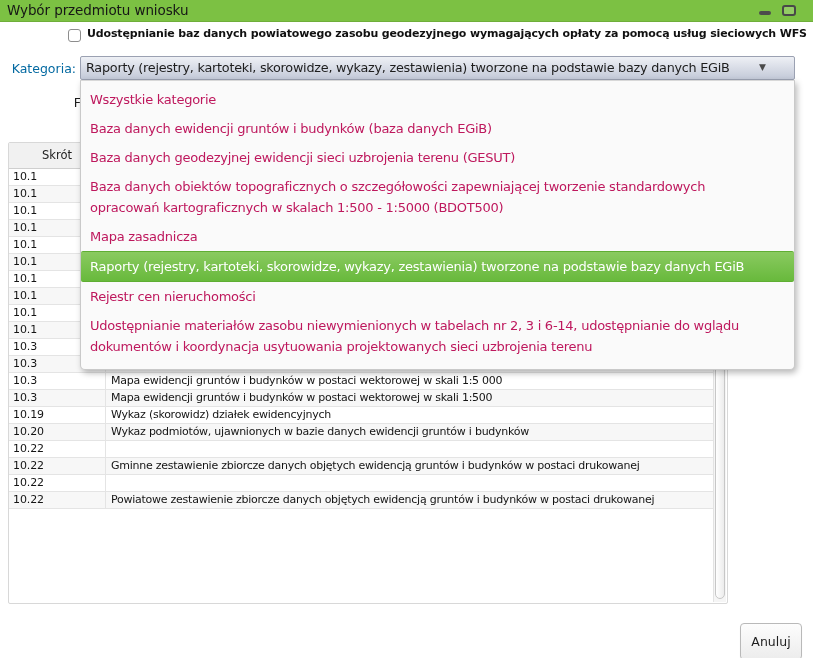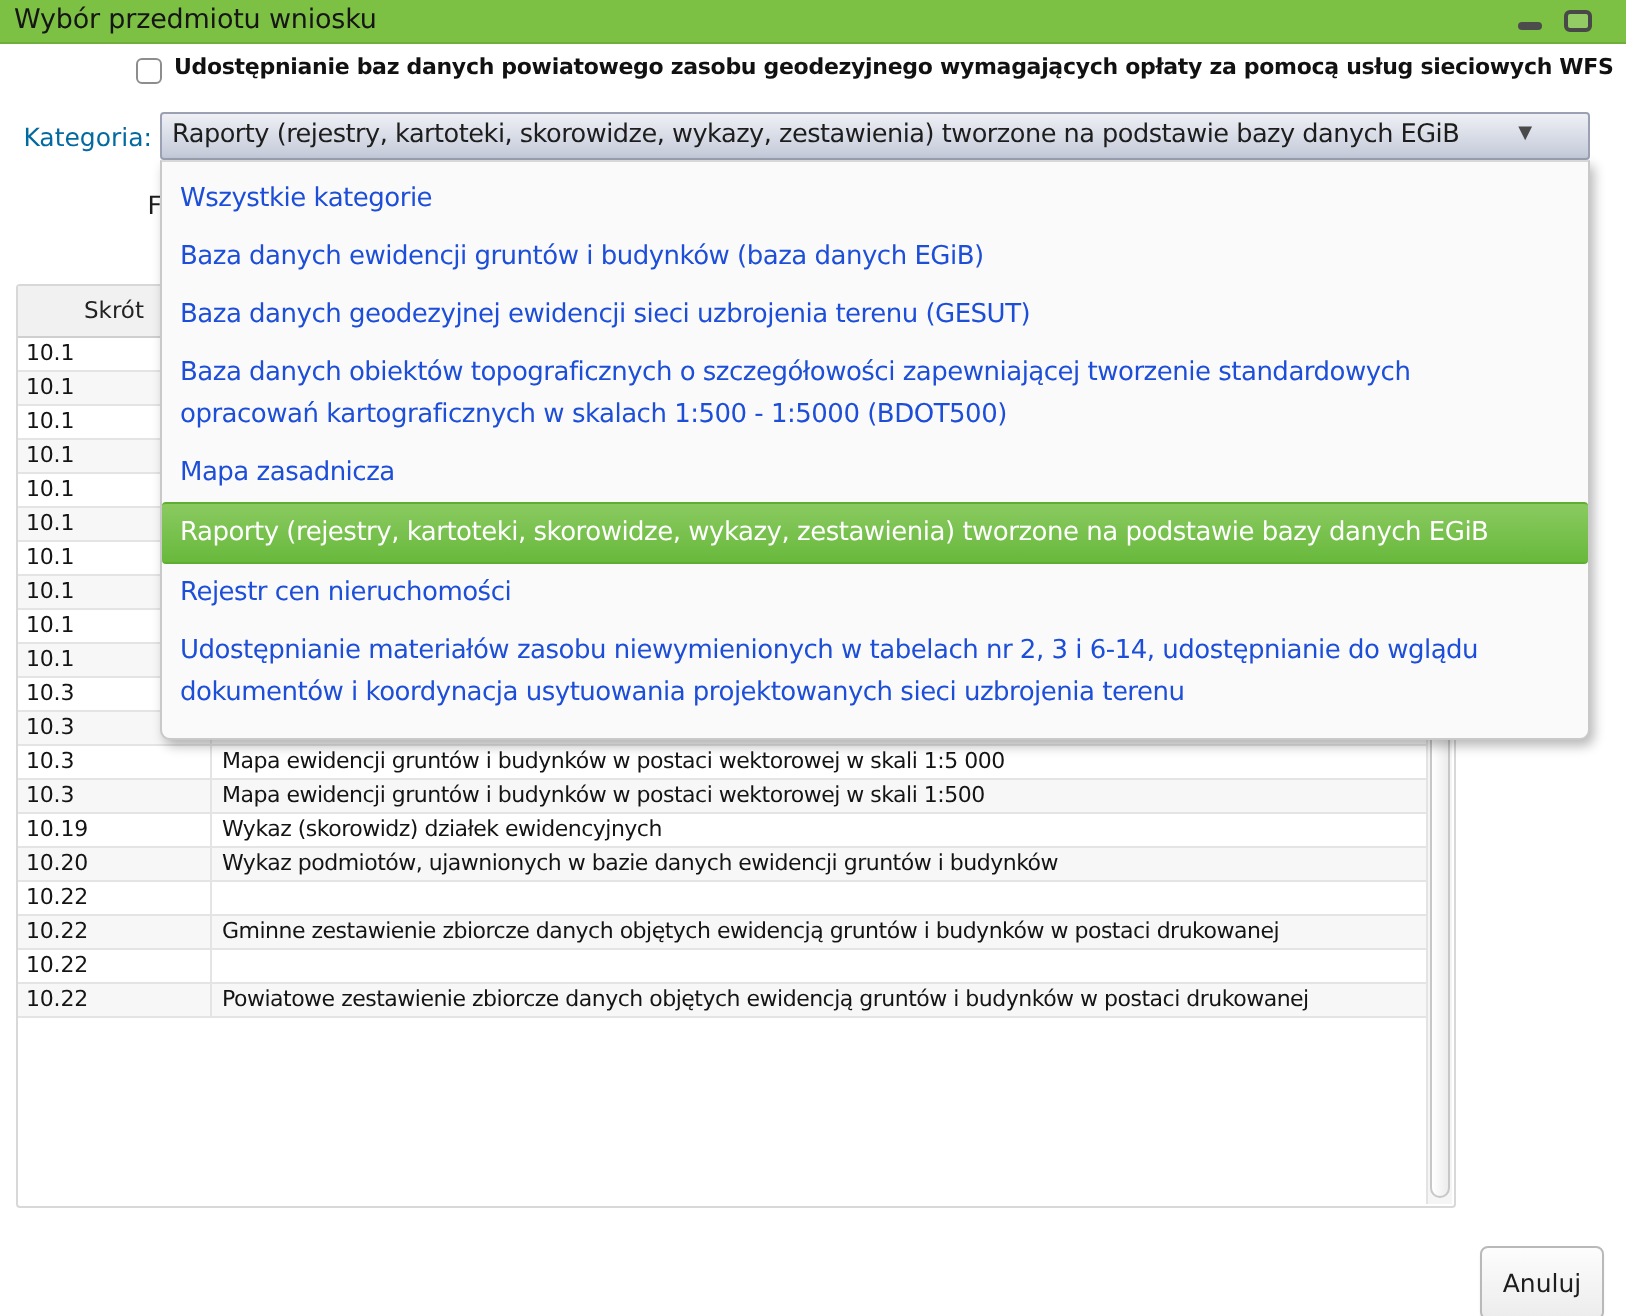--- a/index.html
+++ b/index.html
@@ -59,21 +59,21 @@
               background:#f5f5f5; border-left:1px solid #e3e3e3; }
   .vthumb { position:absolute; top:16px; bottom:3px; left:1px; width:10px;
               background:linear-gradient(90deg,#ffffff,#ececec);
               border:1px solid #c7c7c7; border-radius:6px; }
 
   
   .dd-panel { position:absolute; left:80px; top:80px; width:715px; height:290px;
               background:#fafafa; border:1px solid #c9c9c9; border-top:1px solid #d8d8d8;
               border-radius:0 0 5px 5px; box-shadow:2px 3px 6px rgba(0,0,0,0.28);
               padding:4px 0; overflow:hidden; z-index:10; }
-  .dd-item { padding:4px 9px; font-size:13px; line-height:21px; color:#1d4ed8;
+  .dd-item { padding:4px 9px; font-size:13px; line-height:21px; color:#be185d;
               white-space:pre-line; letter-spacing:-0.25px; cursor:default; }
   .dd-item.selected { background:linear-gradient(#8aca60, #68b93c); color:#ffffff;
               border-top:1px solid #5fae33; border-bottom:1px solid #5fae33;
               border-radius:2px; }
 
   
   .cancel-btn { position:absolute; left:740px; top:611px; width:62px; height:37px;
               background:linear-gradient(#fdfdfd,#ececec); border:1px solid #b9b9b9;
               border-radius:4px; font-size:12.5px; color:#1e1e1e; text-align:center;
               line-height:35px; cursor:default; box-shadow:0 1px 1px rgba(0,0,0,0.08);margin-top:12px; }

